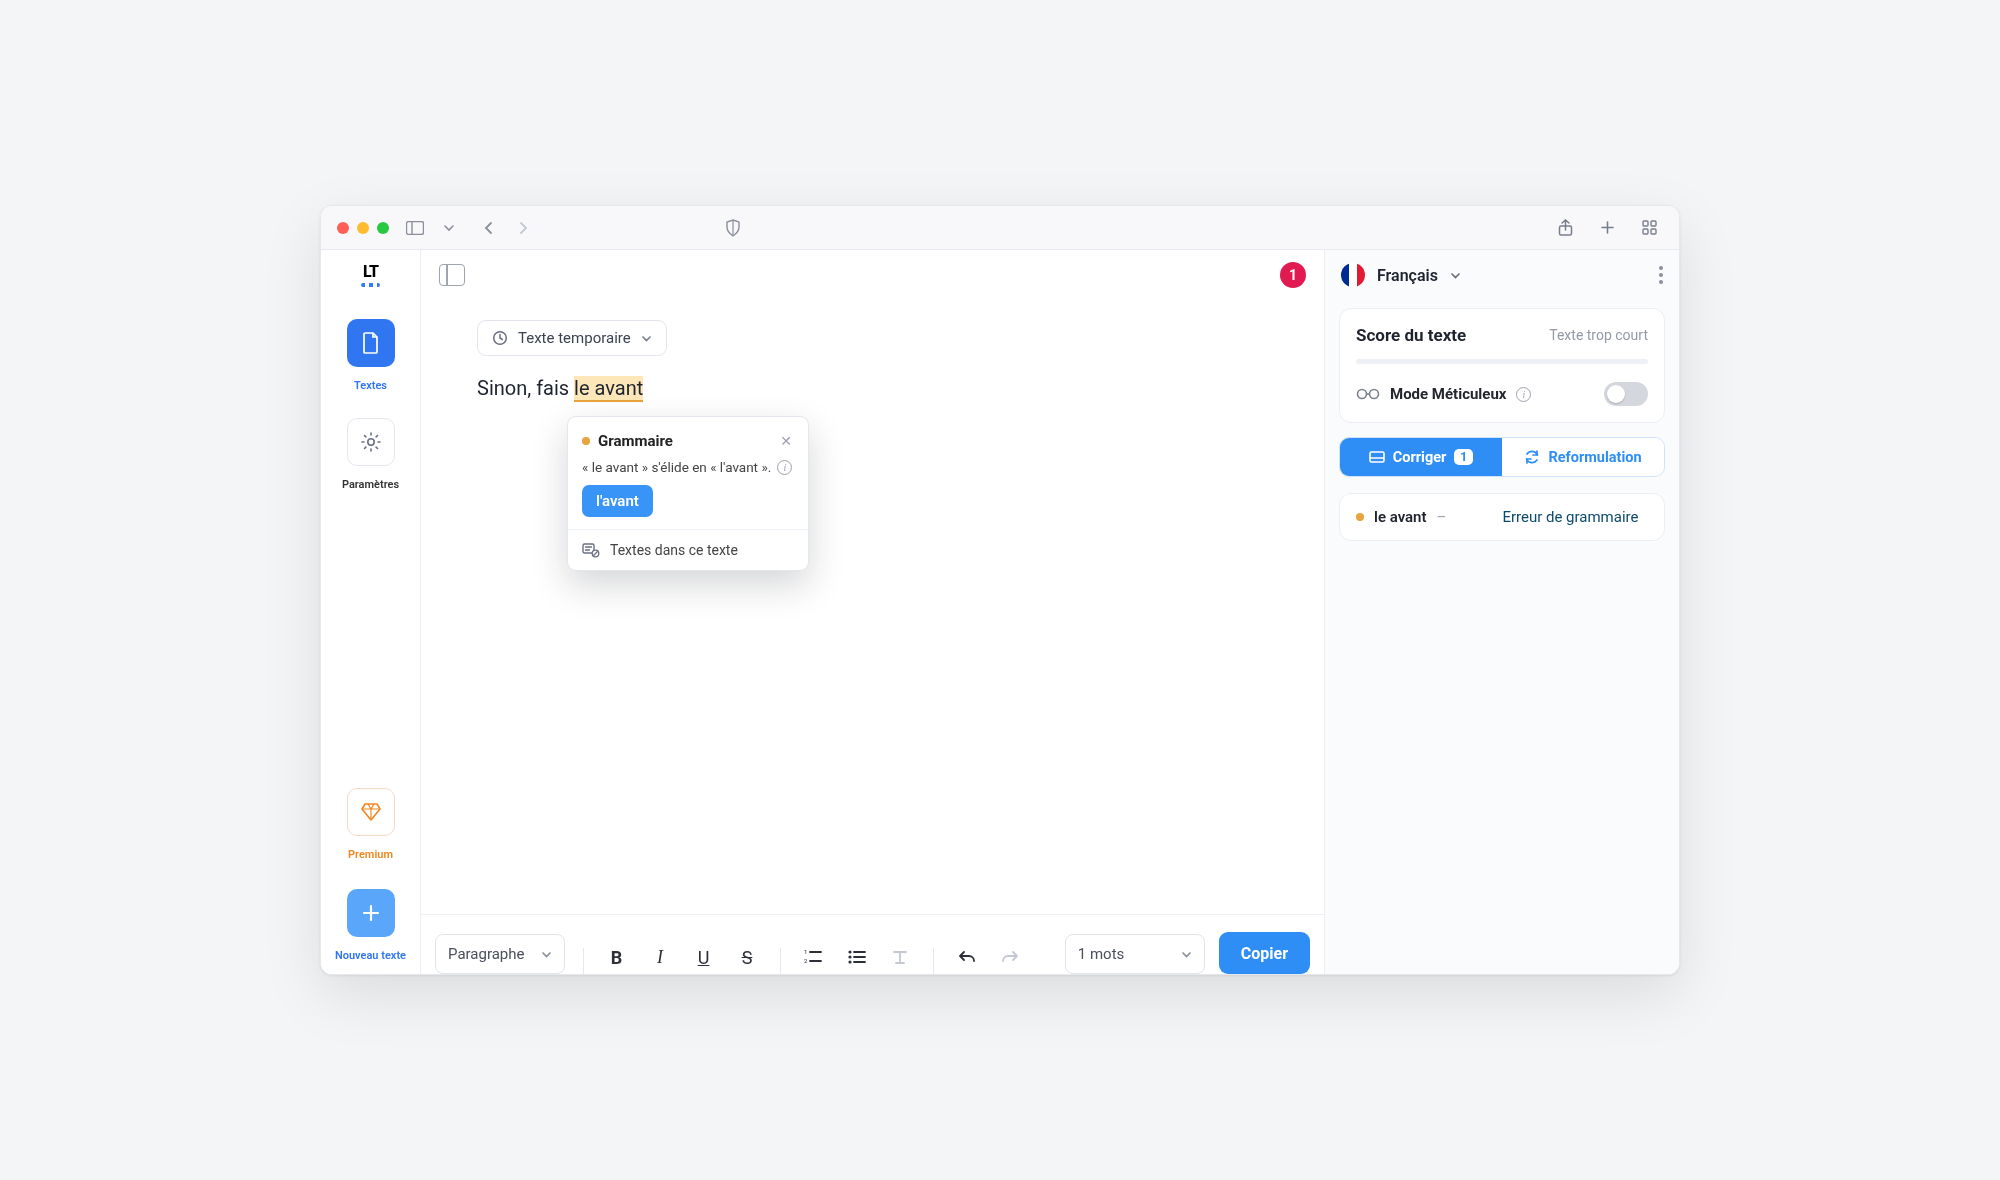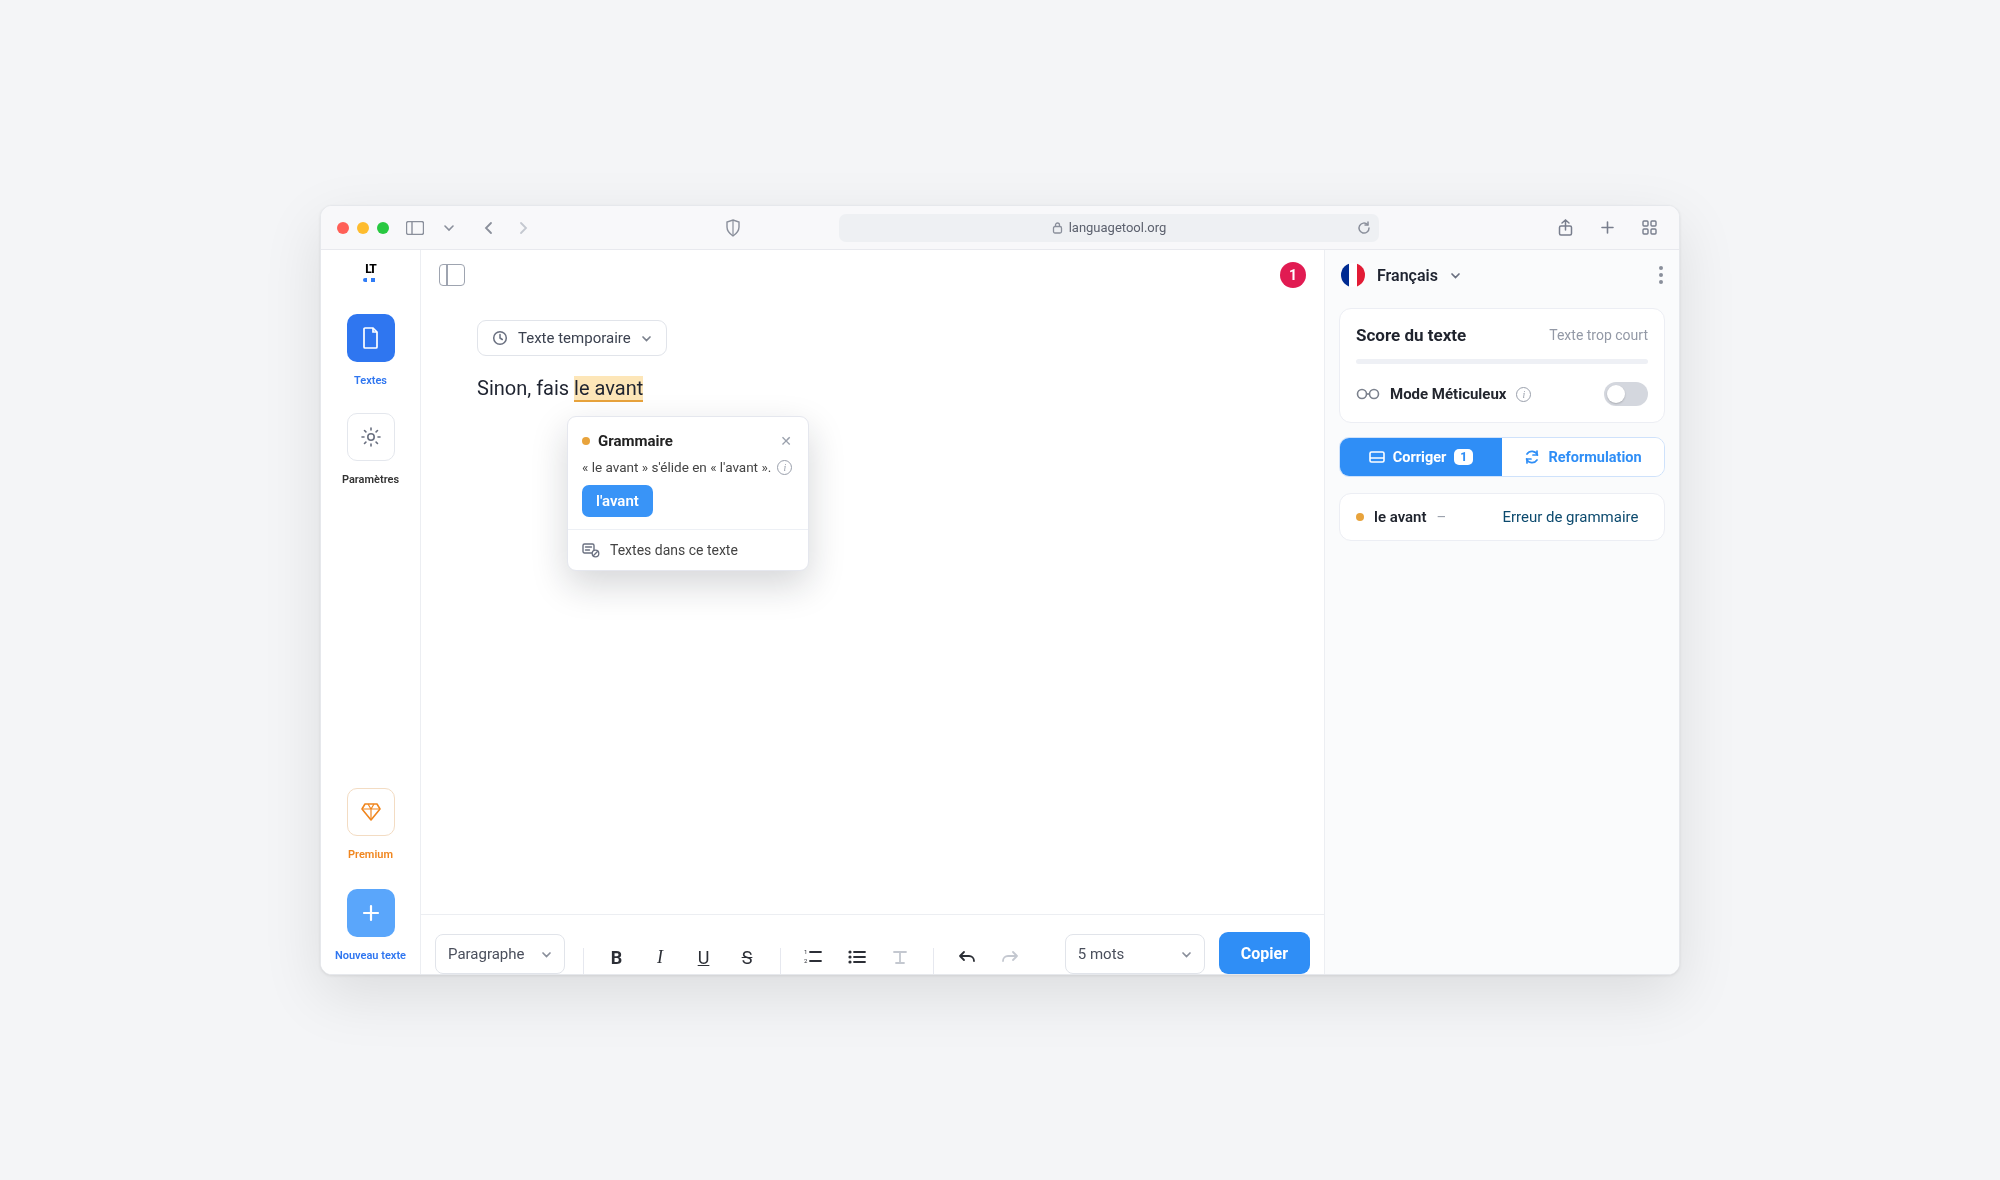--- a/index.html
+++ b/index.html
@@ -45,21 +45,21 @@
     font-size:13px;color:#5c616e;gap:6px;position:relative;
   }
   .tb-url .reload{position:absolute;right:8px;color:#888;}
   .tb-right{margin-left:auto;display:flex;gap:14px;}
   
   .app { flex:1; display:flex; min-height:0; background:#fff;}
   .rail {
     width:100px; background:#fff; border-right:1px solid #eceef2;
     display:flex;flex-direction:column;align-items:center;padding:12px 0;gap:10px;
   }
-  .rail-logo{font-weight:800;font-size:12px;letter-spacing:-1px;position:relative;}
+  .rail-logo{font-weight:800;font-size:16px;letter-spacing:-1px;position:relative;}
   .rail-logo .wave{position:absolute;left:-2px;right:-2px;bottom:-6px;height:4px;background:
     repeating-linear-gradient(90deg,#2f7cf6 0 4px,transparent 4px 8px);border-radius:2px;}
   .rail-btn{
     width:48px;height:48px;border-radius:10px;display:flex;align-items:center;justify-content:center;
     border:1px solid transparent;color:#5d6370;
   }
   .rail-btn.active{background:#2f76f0;color:#fff;}
   .rail-btn.outlined{border:1px solid #e4e7ed;}
   .rail-label{font-size:11px;font-weight:600;color:#333;margin-top:2px;text-align:center;}
   .rail-label.blue{color:#2f76f0;}
@@ -174,33 +174,20 @@
             <path d="M3 2l5 5-5 5" fill="none" stroke="#c4c8d0" stroke-width="1.8" stroke-linecap="round"></path>
           </svg>
       </div>
     </div>
     <div class="tb-btn" style="margin-left:170px">
       <svg width="16" height="18" viewBox="0 0 16 18">
           <path d="M8 1l6 2v5c0 4-3 7-6 9-3-2-6-5-6-9V3l6-2z" fill="none" stroke="#8a8f9b" stroke-width="1.4"></path>
           <path d="M8 1v16" stroke="#8a8f9b" stroke-width="1.2"></path>
         </svg>
     </div>
-    <div class="tb-url">
-      <svg width="11" height="13" viewBox="0 0 11 13">
-          <rect x="1.5" y="5.5" width="8" height="6.5" rx="1.5" fill="none" stroke="#8a8f9b" stroke-width="1.3"></rect>
-          <path d="M3.5 5.5V4a2 2 0 014 0v1.5" fill="none" stroke="#8a8f9b" stroke-width="1.3"></path>
-        </svg>
-      <span>languagetool.org</span>
-      <span class="reload">
-        <svg width="14" height="14" viewBox="0 0 14 14">
-            <path d="M12 7a5 5 0 11-1.5-3.5" fill="none" stroke="#8a8f9b" stroke-width="1.5" stroke-linecap="round"></path>
-            <path d="M11 1v3h-3" fill="none" stroke="#8a8f9b" stroke-width="1.5" stroke-linecap="round"></path>
-          </svg>
-      </span>
-    </div>
     <div class="tb-right">
       <div class="tb-btn">
         <svg width="15" height="18" viewBox="0 0 15 18">
             <path d="M7.5 1v10M4 4l3.5-3L11 4" fill="none" stroke="#787e8d" stroke-width="1.5" stroke-linecap="round"></path>
             <rect x="1.5" y="7" width="12" height="9" rx="1.5" fill="none" stroke="#787e8d" stroke-width="1.5"></rect>
           </svg>
       </div>
       <div class="tb-btn">
         <svg width="15" height="15" viewBox="0 0 15 15">
             <path d="M7.5 2v11M2 7.5h11" stroke="#787e8d" stroke-width="1.6" stroke-linecap="round"></path>
@@ -360,21 +347,21 @@
               <path d="M6 3L2 7l4 4M2 7h9a5 5 0 015 5" fill="none" stroke="#2c2f36" stroke-width="1.8" stroke-linecap="round" stroke-linejoin="round"></path>
             </svg>
         </div>
         <div class="tb-icn dim">
           <svg width="18" height="16" viewBox="0 0 18 16">
               <path d="M12 3l4 4-4 4M16 7H7a5 5 0 00-5 5" fill="none" stroke="#c4c8d0" stroke-width="1.8" stroke-linecap="round" stroke-linejoin="round"></path>
             </svg>
         </div>
         <div style="flex:0 0 12px"></div>
         <div class="sel" style="min-width:140px">
-          <span>5 mots</span>
+          <span>1 mots</span>
           <span class="chev">
             <svg width="11" height="11" viewBox="0 0 11 11">
                 <path d="M2 4l3.5 3.5L9 4" fill="none" stroke="#8a8f9b" stroke-width="1.7" stroke-linecap="round"></path>
               </svg>
           </span>
         </div>
         <div class="btn-primary">
           <span>Copier</span>
         </div>
       </div>

